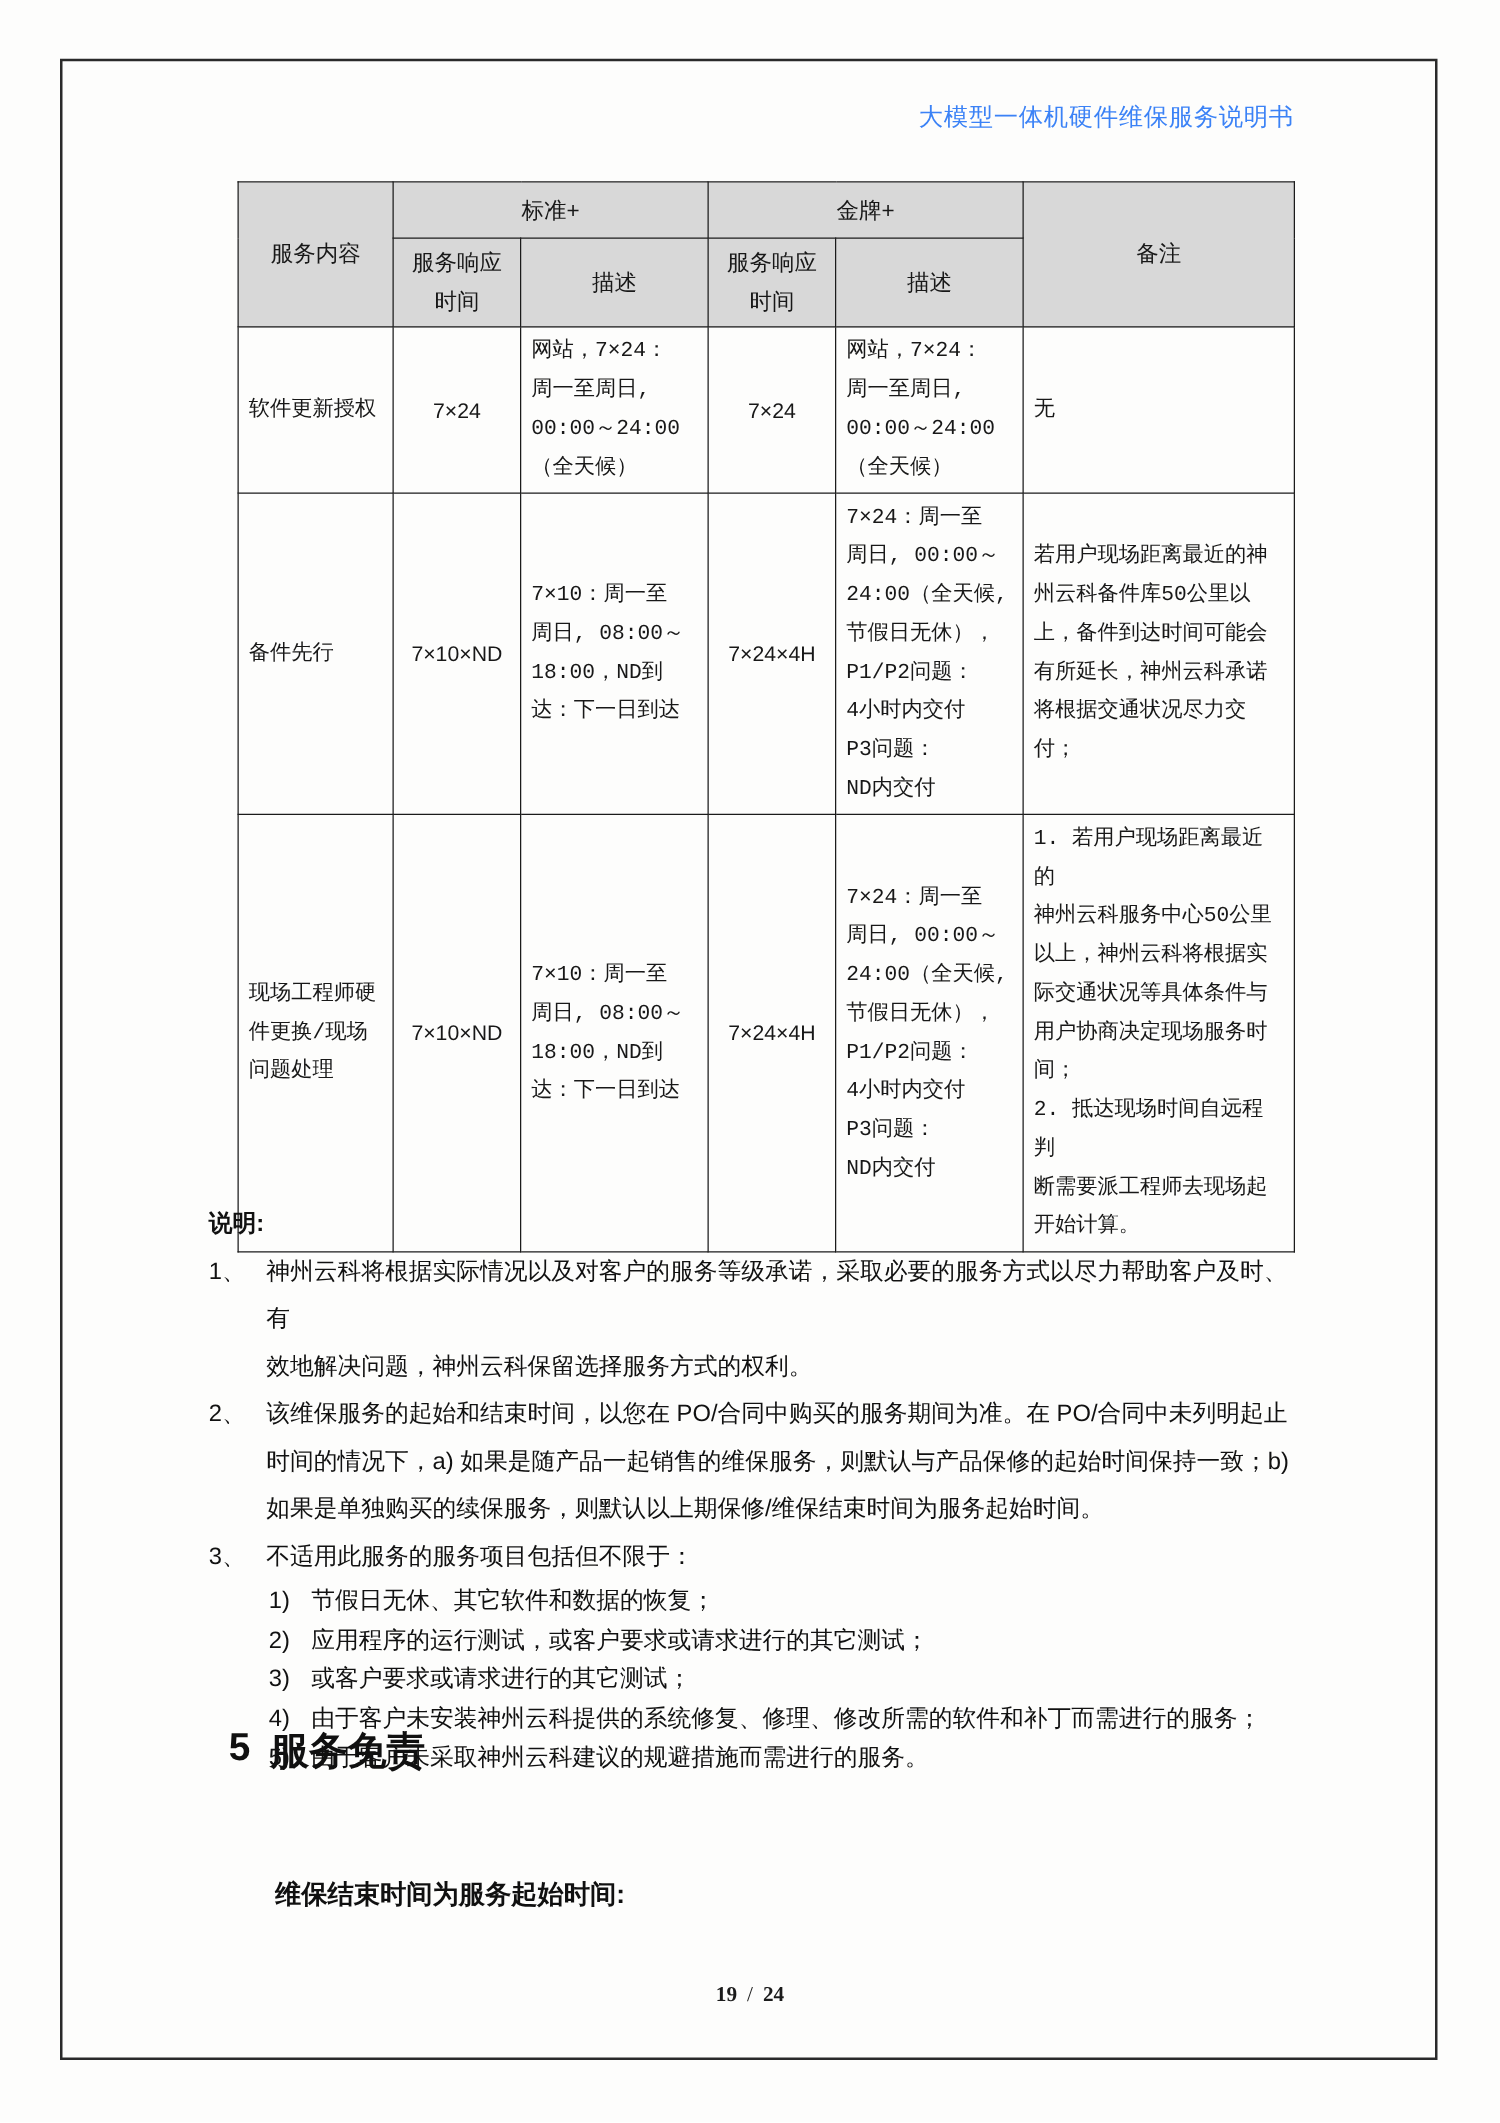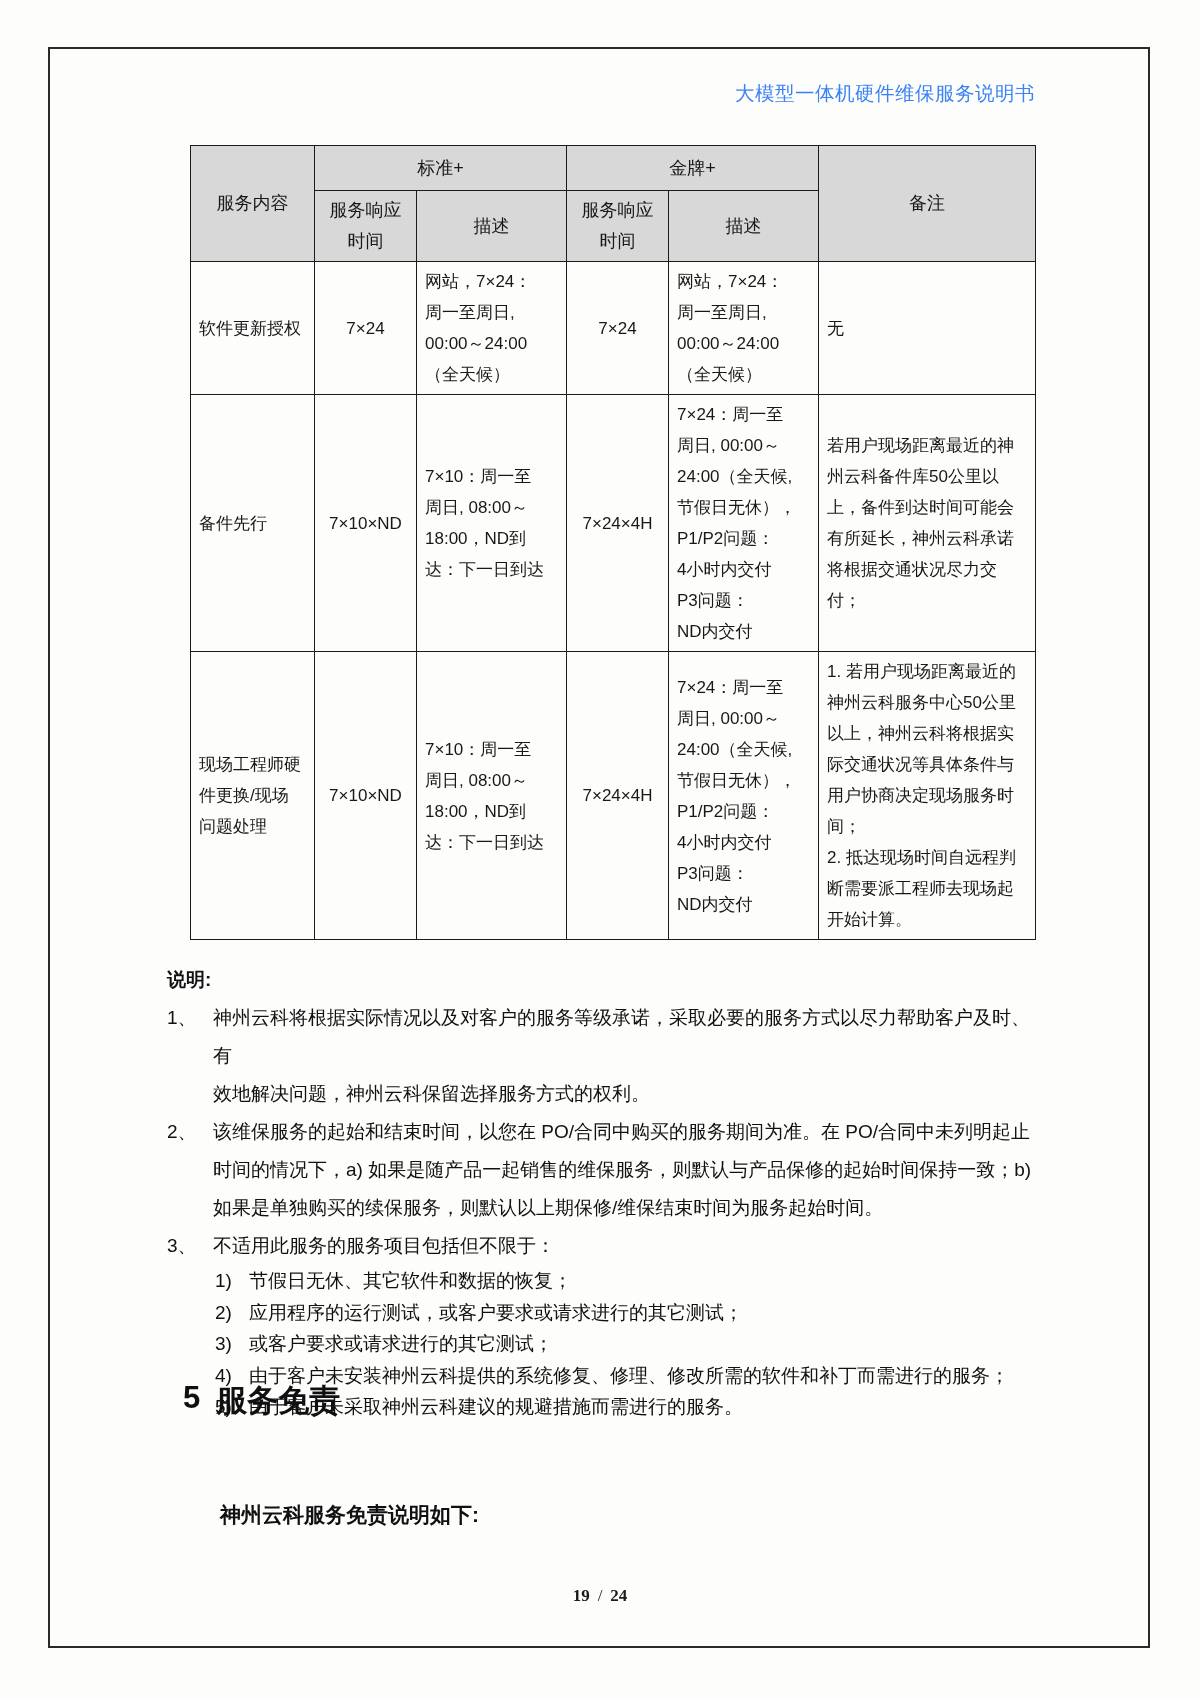--- a/index.html
+++ b/index.html
@@ -46,21 +46,21 @@
   }
   .svc-table td.th {
     background: #d8d8d8;
     font-weight: normal;
     text-align: center;
     font-size: 18px;
     white-space: pre-line;
     word-break: keep-all;
   }
   .cell-center { text-align: center; }
-  .cell-pre { white-space: pre-line; padding: 4px 6px 4px 12px; }
+  .cell-pre { white-space: pre-line; padding: 4px 6px 4px 12px; font-family: Liberation Mono, monospace; }
   .cell-service { padding-left: 9px; }
   .notes {
     position: absolute;
     left: 167px; top: 944px; width: 871px;
     font-size: 19px;
     line-height: 38px;
     color: #111111;
   }
   .notes-heading { font-weight: bold; margin-top: 17px; }
   .note-item { display: flex; align-items: flex-start; }
@@ -232,18 +232,18 @@
       <div class="sub-num">5)</div>
       <div class="sub-text">由于客户未采取神州云科建议的规避措施而需进行的服务。</div>
     </div>
   </div>
 
   <div class="section-heading">
     <span class="section-number">5</span>
     <span class="section-title">服务免责</span>
   </div>
 
-  <div class="disclaimer-intro">神州云科服务免责说明如下:</div>
+  <div class="disclaimer-intro">维保结束时间为服务起始时间:</div>
 
   <div class="footer">
     <span>19</span><span class="sep">/</span><span>24</span>
   </div>
 </div>
 
 </body></html>

